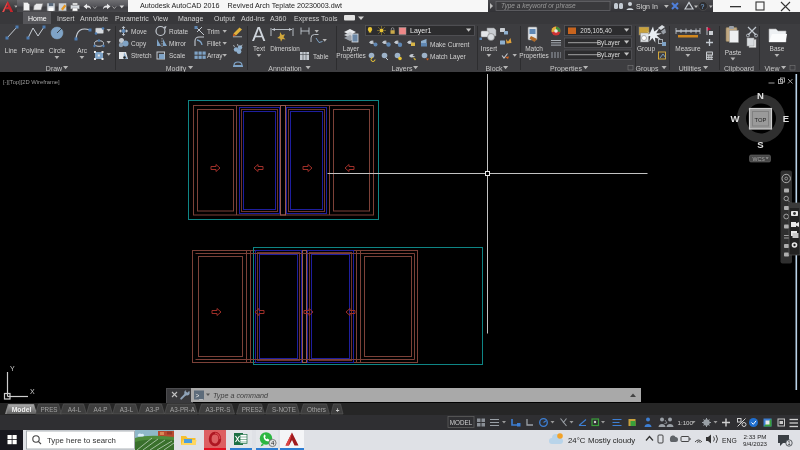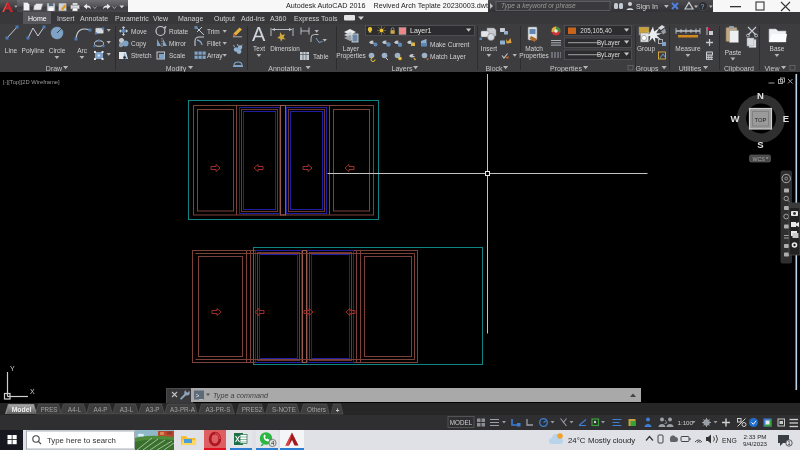--- a/index.html
+++ b/index.html
@@ -40,21 +40,21 @@
 
     <path d="M66.5 6.5 l3.5 -2.8 v1.8 c2.8 0 4 1.5 4 3.8 c-0.9 -1.4 -1.8 -1.8 -4 -1.8 v1.8 z" fill="#e8e8ea"></path>
     <path d="M76 6.5 l1.8 2 l1.8 -2" fill="none" stroke="#bbb" stroke-width="0.8"></path>
 
     <path d="M93.5 6.5 l-3.5 -2.8 v1.8 c-2.8 0 -4 1.5 -4 3.8 c0.9 -1.4 1.8 -1.8 4 -1.8 v1.8 z" fill="#e8e8ea"></path>
     <path d="M95.5 6.5 l1.8 2 l1.8 -2" fill="none" stroke="#bbb" stroke-width="0.8"></path>
     <path d="M102.5 5.5 l2.3 2.8 l2.3 -2.8 z" fill="#dcdcdc"></path>
   </svg>
 
   <div class="abs" style="left:128px;top:0;width:360px;height:12px;background:#f7f7f7;"></div>
-  <div class="abs" style="left:128px;top:0;width:360px;height:12px;line-height:12px;text-align:right;color:#1b1b1b;font-size:7.2px;text-indent:12px;">Autodesk AutoCAD 2016&nbsp;&nbsp;&nbsp;&nbsp;Revived Arch Teplate 20230003.dwt</div>
+  <div class="abs" style="left:128px;top:0;width:360px;height:12px;line-height:12px;text-align:left;color:#1b1b1b;font-size:7.2px;text-indent:12px;">Autodesk AutoCAD 2016&nbsp;&nbsp;&nbsp;&nbsp;Revived Arch Teplate 20230003.dwt</div>
 
   <div class="abs" style="left:488px;top:0;width:225px;height:12px;background:linear-gradient(#4a4a4e,#323236);"></div>
   <svg class="abs" style="left:488px;top:0" width="225" height="12" viewBox="0 0 225 12">
     <path d="M2 3 l3 3 l-3 3 z" fill="#bbb"></path>
     <rect x="8" y="1.5" width="114" height="9" fill="#3a3a3d" stroke="#6a6a6e" stroke-width="0.7"></rect>
     <text x="13" y="8.2" font-size="6.5" font-style="italic" fill="#9a9a9a" font-family="Liberation Sans">Type a keyword or phrase</text>
 
     <rect x="126" y="3" width="4" height="6" rx="1.5" fill="#c3cad2"></rect>
     <rect x="131" y="3" width="4" height="6" rx="1.5" fill="#c3cad2"></rect>
 

